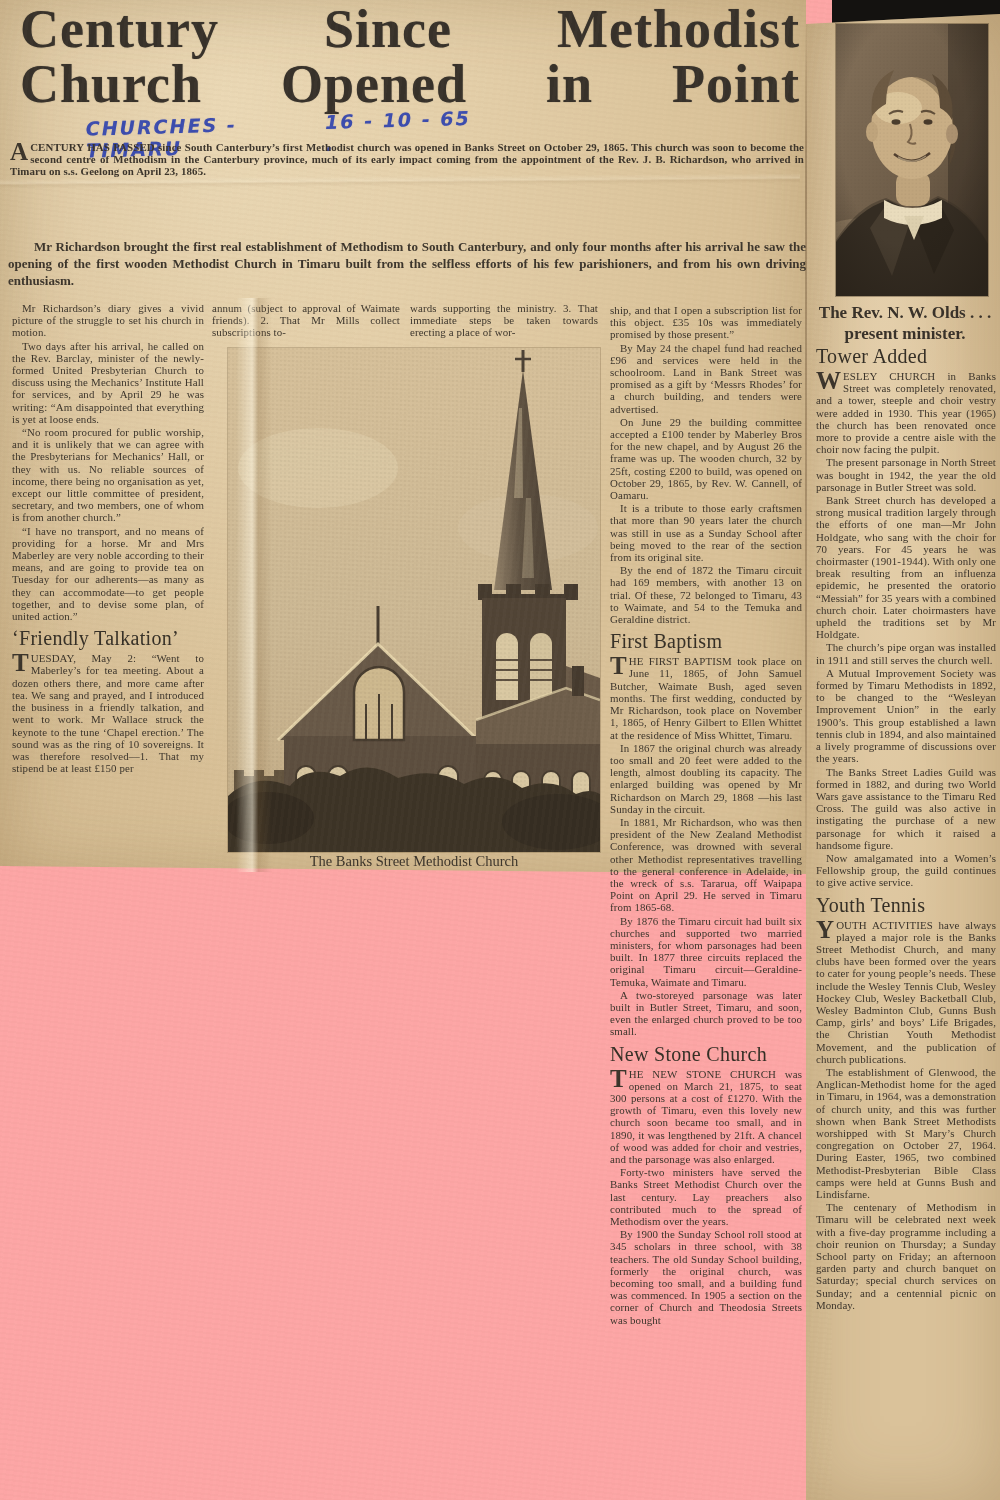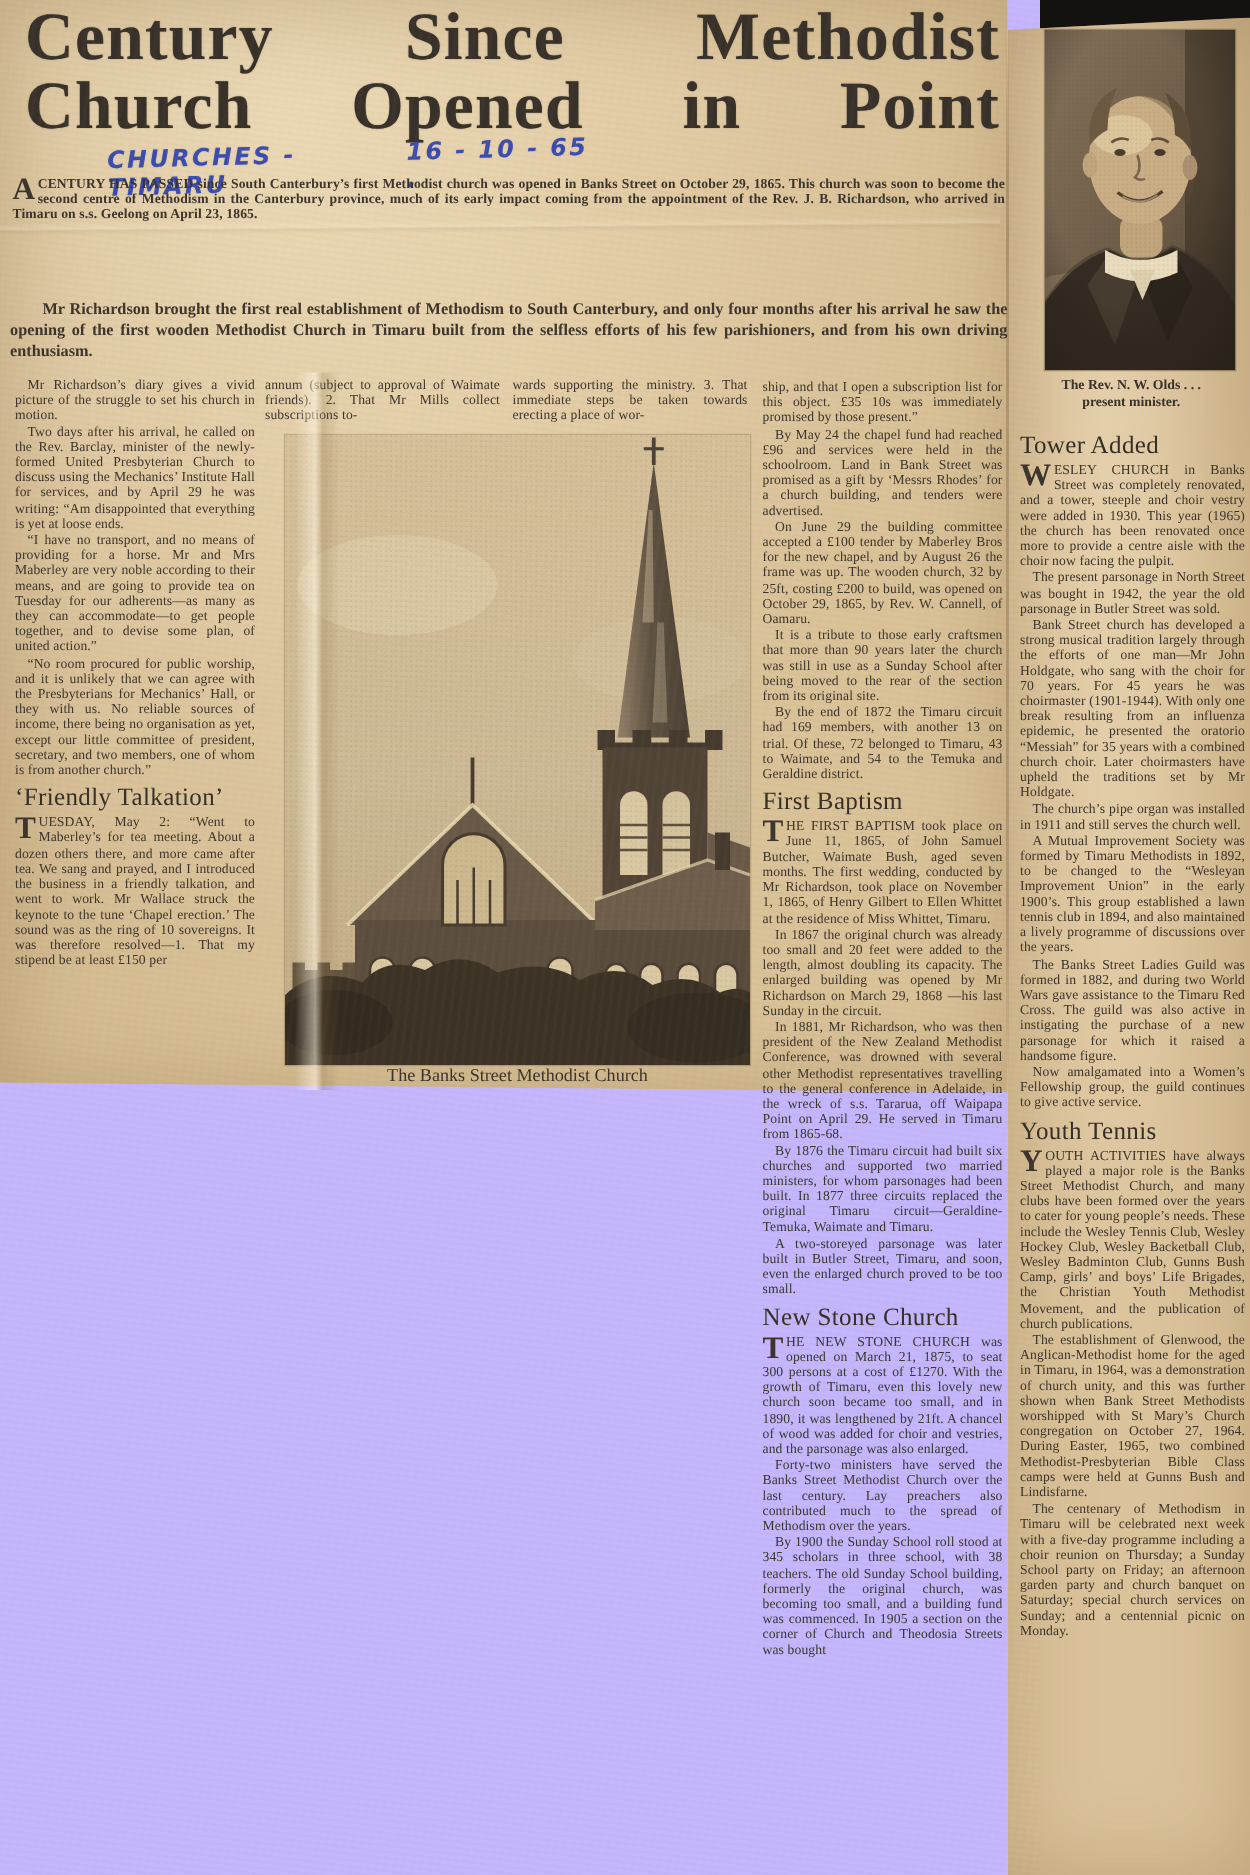--- a/index.html
+++ b/index.html
@@ -1,17 +1,17 @@
 <!DOCTYPE html>
 <html><head>
 <meta charset="utf-8">
 <style>
   html,body{margin:0;padding:0;}
   body{background:#141210;width:1000px;height:1500px;overflow:hidden;}
-  .page{position:relative;width:832px;height:1500px;background:#c4b5fd;font-family:"Liberation Serif",serif;color:#3a332a;}
+  .page{position:relative;width:832px;height:1500px;background:#fca5a5;font-family:"Liberation Serif",serif;color:#3a332a;}
 
   
   .paper{position:absolute;background:
       radial-gradient(ellipse at 28% 12%, rgba(255,243,214,.5), rgba(255,243,214,0) 62%),
       linear-gradient(100deg, rgba(125,92,50,.10), rgba(125,92,50,0) 45%),
       #d9c198;
     box-shadow:inset 0 0 70px rgba(120,85,40,.28);}
   .paper-a{left:0;top:0;width:806px;height:874px;z-index:1;
     clip-path:polygon(0 0,806px 0,806px 874px,0 866px);}
   .strip-right{left:806px;top:14px;width:194px;height:1486px;z-index:2;
@@ -68,21 +68,21 @@
   .col5{left:816px;top:340px;width:180px;height:1150px;}
 
   .photo-church{position:absolute;left:228px;top:348px;width:372px;height:504px;overflow:hidden;
     box-shadow:0 0 0 1px rgba(90,70,45,.25);}
   .caption-church{position:absolute;left:228px;top:853px;width:372px;text-align:center;
     font-weight:normal;font-size:14.5px;color:#3a332a;}
 
   .photo-minister{position:absolute;left:836px;top:24px;width:152px;height:272px;overflow:hidden;
     box-shadow:0 0 0 1px rgba(70,55,35,.4);}
   .caption-minister{position:absolute;left:812px;top:302px;width:186px;text-align:center;
-    font-weight:bold;font-size:11px;line-height:1.25;color:#39322a;}
+    font-weight:bold;font-size:17px;line-height:1.25;color:#39322a;}
 
   svg{display:block;width:100%;height:100%;}
 </style>
 </head>
 <body>
 
 <div class="page">
 
   <div class="paper paper-a"></div>
   <div class="paper strip-right"></div>
@@ -102,22 +102,22 @@
     </div>
 
     <div class="lede news" style="position:absolute;overflow:visible;height:auto;">
         <p class="pdrop"><span class="dropcap">A</span> CENTURY HAS PASSED since South Canterbury’s first Methodist church was opened in Banks Street on October 29, 1865.  This church was soon to become the second centre of Methodism in the Canterbury province, much of its early impact coming from the appointment of the Rev. J. B. Richardson, who arrived in Timaru on s.s. Geelong on April 23, 1865.</p>
       </div>
     <div class="intro">Mr Richardson brought the first real establishment of Methodism to South Canterbury, and only four months after his arrival he saw the opening of the first wooden Methodist Church in Timaru built from the selfless efforts of his few parishioners, and from his own driving enthusiasm.</div>
 
     <div class="news col1">
         <p class="p">Mr Richardson’s diary gives a vivid picture of the struggle to set his church in motion.</p>
         <p class="p">Two days after his arrival, he called on the Rev. Barclay, minister of the newly-formed United Presbyterian Church to discuss using the Mechanics’ Institute Hall for services, and by April 29 he was writing: “Am disappointed that everything is yet at loose ends.</p>
+        <p class="p">“No room procured for public worship, and it is unlikely that we can agree with the Presbyterians for Mechanics’ Hall, or they with us.  No reliable sources of income, there being no organisation as yet, except our little committee of president, secretary, and two members, one of whom is from another church.”</p>
         <p class="p">“I have no transport, and no means of providing for a horse. Mr and Mrs Maberley are very noble according to their means, and are going to provide tea on Tuesday for our adherents—as many as they can accommodate—to get people together, and to devise some plan, of united action.”</p>
-        <p class="p">“No room procured for public worship, and it is unlikely that we can agree with the Presbyterians for Mechanics’ Hall, or they with us.  No reliable sources of income, there being no organisation as yet, except our little committee of president, secretary, and two members, one of whom is from another church.”</p>
         <h3 class="h">‘Friendly Talkation’</h3>
         <p class="pdrop"><span class="dropcap">T</span>UESDAY, May 2: “Went to Maberley’s for tea meeting. About a dozen others there, and more came after tea.  We sang and prayed, and I introduced the business in a friendly talkation, and went to work.  Mr Wallace struck the keynote to the tune ‘Chapel erection.’  The sound was as the ring of 10 sovereigns. It was therefore resolved—1. That my stipend be at least £150 per</p>
       </div>
     <div class="news col2">
         <p class="pc">annum (subject to approval of Waimate friends).  2. That Mr Mills collect subscriptions to-</p>
       </div>
     <div class="news col3">
         <p class="pc">wards supporting the ministry. 3. That immediate steps be taken towards erecting a place of wor-</p>
       </div>
     <div class="news col4">

